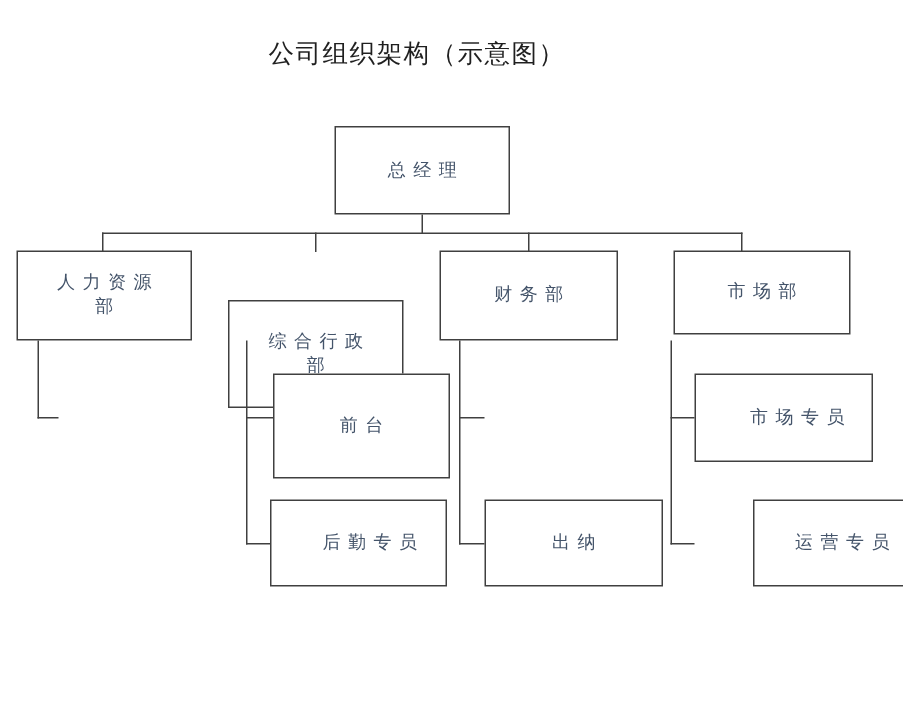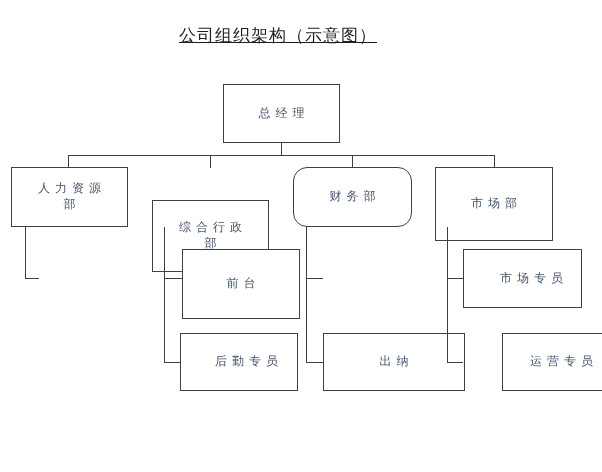--- a/index.html
+++ b/index.html
@@ -18,21 +18,20 @@
   .chart-title {
     position: absolute;
     left: 0;
     top: 24px;
     width: 556px;
     text-align: center;
     font-size: 17px;
     letter-spacing: 1px;
     color: #1f1f1f;
     white-space: nowrap;
-    text-decoration: underline;
   }
   .node {
     position: absolute;
     box-sizing: border-box;
     border: 1px solid #404040;
     background: #ffffff;
     color: #44546a;
     font-size: 12px;
     letter-spacing: 5px;
     padding-left: 5px; 
@@ -45,30 +44,30 @@
   }
   .line {
     position: absolute;
     background: #404040;
   }
   
   .n-ceo    { left:223px; top:84px;  width:117px; height:59px; }
   
   .n-hr     { left:11px;  top:167px; width:117px; height:60px; }
   .n-admin  { left:152px; top:167px; width:117px; height:72px;margin-top:33px; }
-  .n-fin    { left:293px; top:167px; width:119px; height:60px;border-radius:14px; }
-  .n-mkt    { left:435px; top:167px; width:118px; height:74px; }
+  .n-fin    { left:293px; top:167px; width:119px; height:60px; }
+  .n-mkt    { left:449px; top:167px; width:118px; height:56px; }
   
   .n-hr1    { left:39px;  top:249px; width:119px; height:59px; }
   .n-admin1 { left:182px; top:249px; width:118px; height:70px; }
   .n-fin1   { left:323px; top:249px; width:117px; height:59px; }
   .n-mkt1   { left:463px; top:249px; width:119px; height:59px;padding-left:23px; }
   
   .n-admin2 { left:180px; top:333px; width:118px; height:58px;padding-left:20px; }
-  .n-fin2   { left:323px; top:333px; width:142px; height:58px; }
+  .n-fin2   { left:323px; top:333px; width:119px; height:58px; }
   .n-mkt2   { left:463px; top:333px; width:119px; height:58px;margin-left:39px; }
   
   .l-ceo-down { left:281px; top:143px; width:1px;   height:13px; }
   .l-top-h    { left:68px;  top:155px; width:427px; height:1px;  }
   .l-drop-1   { left:68px;  top:155px; width:1px;   height:13px; }
   .l-drop-2   { left:210px; top:155px; width:1px;   height:13px; }
   .l-drop-3   { left:352px; top:155px; width:1px;   height:13px; }
   .l-drop-4   { left:494px; top:155px; width:1px;   height:13px; }
   .l-hr-v     { left:25px;  top:227px; width:1px;   height:52px; }
   .l-hr-h     { left:25px;  top:278px; width:14px;  height:1px;  }

